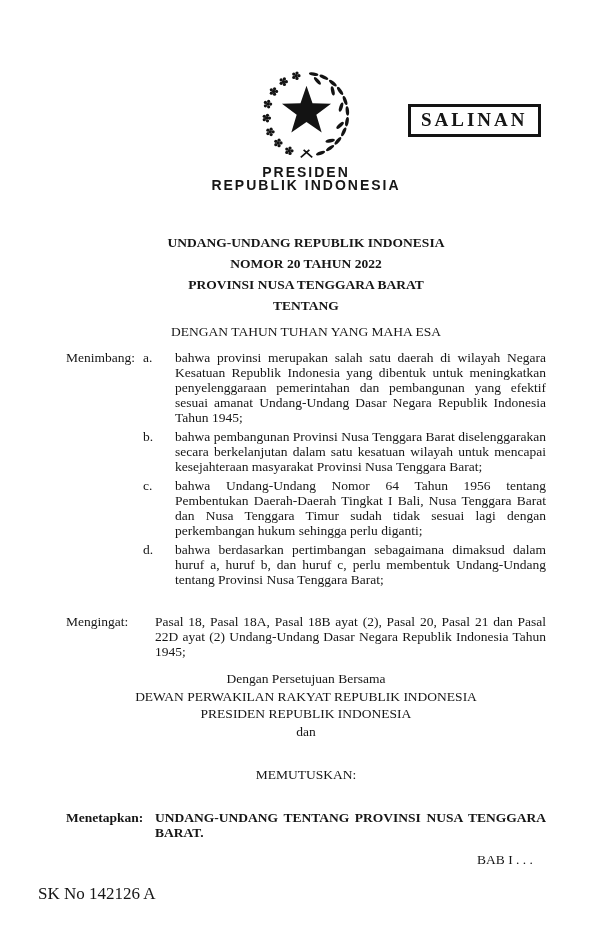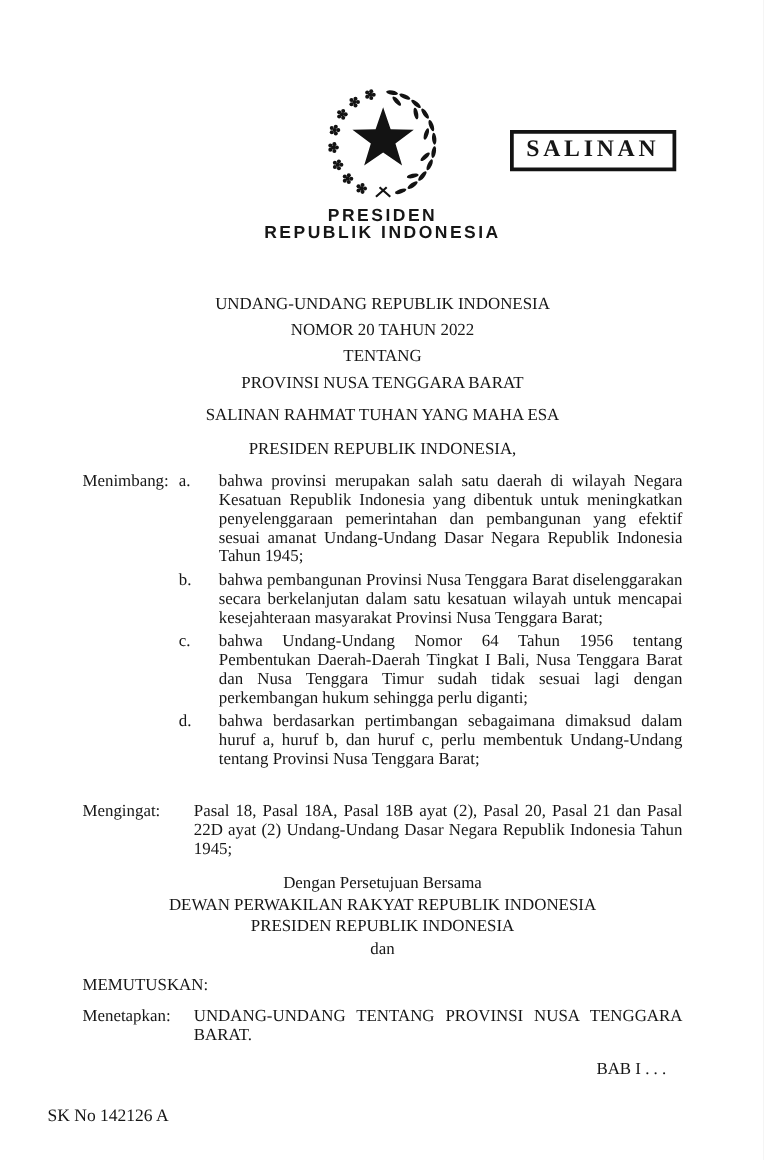--- a/index.html
+++ b/index.html
@@ -40,51 +40,51 @@
     font-weight: bold;
     font-size: 14px;
     line-height: 13px;
     letter-spacing: 2px;
     text-align: center;
   }
   .lh1 { margin-top: 3px; }
 
   
   .title-block { margin-top: 40px; text-align: center; }
-  .title-block .tline { line-height: 21px; }
+  .title-block .tline { line-height: 21px; font-weight: bold; }
   .invocation { margin-top: 8px; text-align: center; }
   .authority { margin-top: 12px; text-align: center; }
 
   
   .section { display: flex; align-items: flex-start; }
   .sec-menimbang { margin-top: 11px; }
   .sec-mengingat { margin-top: 27px; }
-  .sec-menetapkan { margin-top: 10px; }
+  .sec-menetapkan { margin-top: 28px; font-weight: bold; }
   .section-label { width: 77px; flex-shrink: 0; }
   .section-body { flex: 1; }
   .section-body.shift { margin-left: 12px; }
   .para { text-align: justify; }
 
   .item { display: flex; align-items: flex-start; margin-bottom: 4px; }
   .item:last-child { margin-bottom: 0; }
   .item-marker { width: 32px; flex-shrink: 0; }
   .item-text { flex: 1; text-align: justify; }
 
   
   .agreement { margin-top: 11px; text-align: center; }
   .agreement .aline { line-height: 17.5px; }
-  .memutuskan { margin-top: 13px; }
+  .memutuskan { margin-top: 27px; text-align: center; }
 
   .continuation { margin-top: 12px; text-align: right; padding-right: 13px; }
 
   .footer {
     position: absolute;
     left: 38px;
     top: 886px;
-    font-size: 14px;
+    font-size: 17px;
   }
 </style>
 </head>
 <body>
 
 <div class="page">
 
   <div class="stamp">
     <span>SALINAN</span>
   </div>
@@ -139,26 +139,25 @@
           <path d="M49 95 L58 87 M61 95 L52 87" stroke="#131313" stroke-width="1.8" fill="none"></path>
         </g>
       </svg>
       <div class="lh1">PRESIDEN</div>
       <div class="lh2">REPUBLIK INDONESIA</div>
     </div>
 
     <div class="title-block">
       <div class="tline">UNDANG-UNDANG REPUBLIK INDONESIA</div>
       <div class="tline">NOMOR 20 TAHUN 2022</div>
+      <div class="tline">PROVINSI NUSA TENGGARA BARAT</div>
       <div class="tline">TENTANG</div>
-      <div class="tline">PROVINSI NUSA TENGGARA BARAT</div>
-    </div>
-
-    <div class="invocation">SALINAN RAHMAT TUHAN YANG MAHA ESA</div>
-    <div class="authority">PRESIDEN REPUBLIK INDONESIA,</div>
+    </div>
+
+    <div class="invocation">DENGAN TAHUN TUHAN YANG MAHA ESA</div>
 
     <div class="section sec-menimbang">
       <div class="section-label">Menimbang:</div>
       <div class="section-body">
         <div class="item">
           <div class="item-marker">a.</div>
           <div class="item-text">bahwa provinsi merupakan salah satu daerah di wilayah Negara Kesatuan Republik Indonesia yang dibentuk untuk meningkatkan penyelenggaraan pemerintahan dan pembangunan yang efektif sesuai amanat Undang-Undang Dasar Negara Republik Indonesia Tahun 1945;</div>
         </div>
         <div class="item">
           <div class="item-marker">b.</div>

